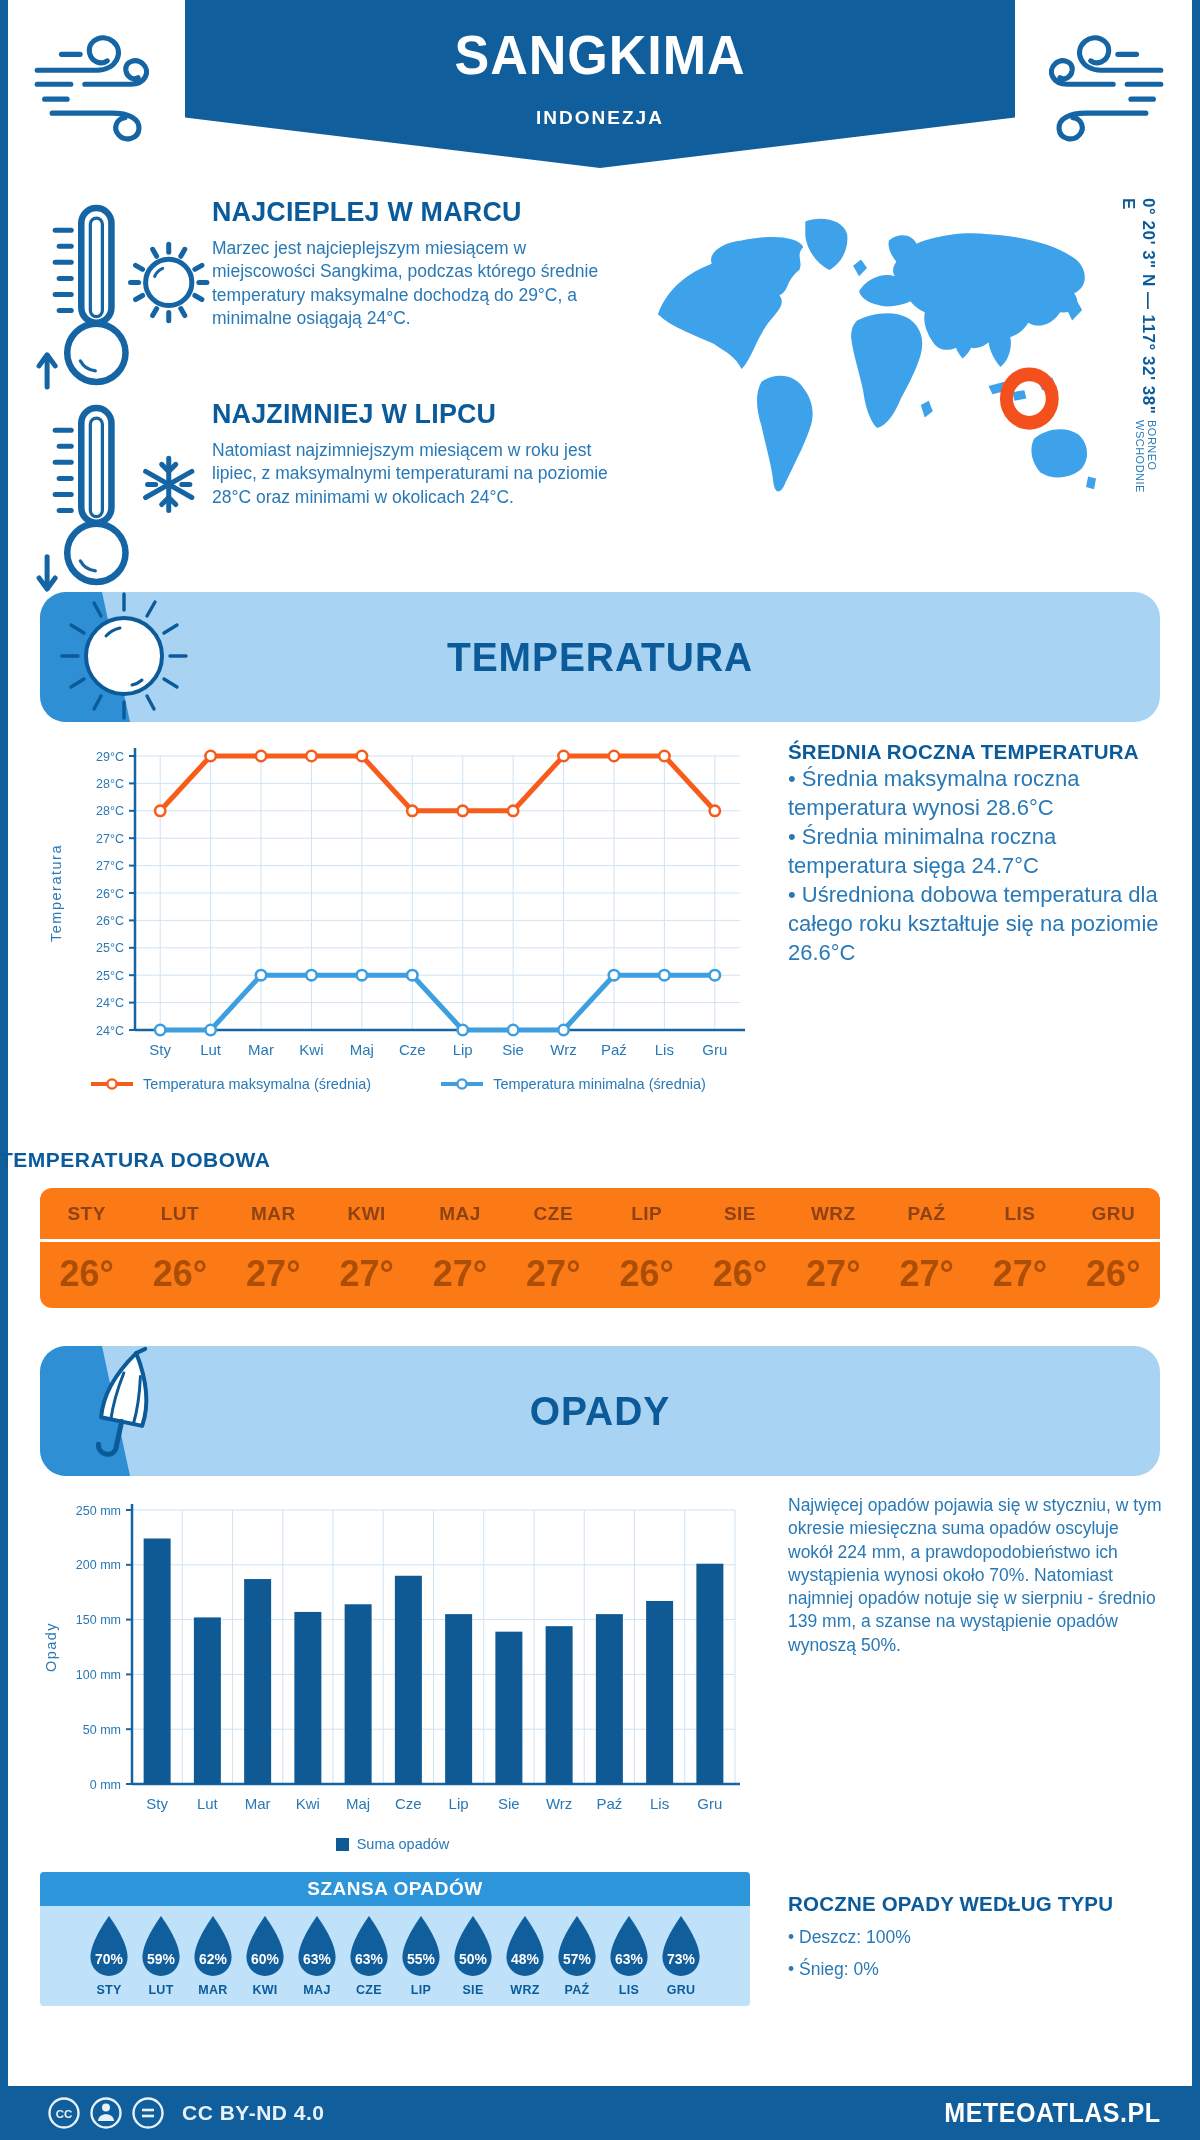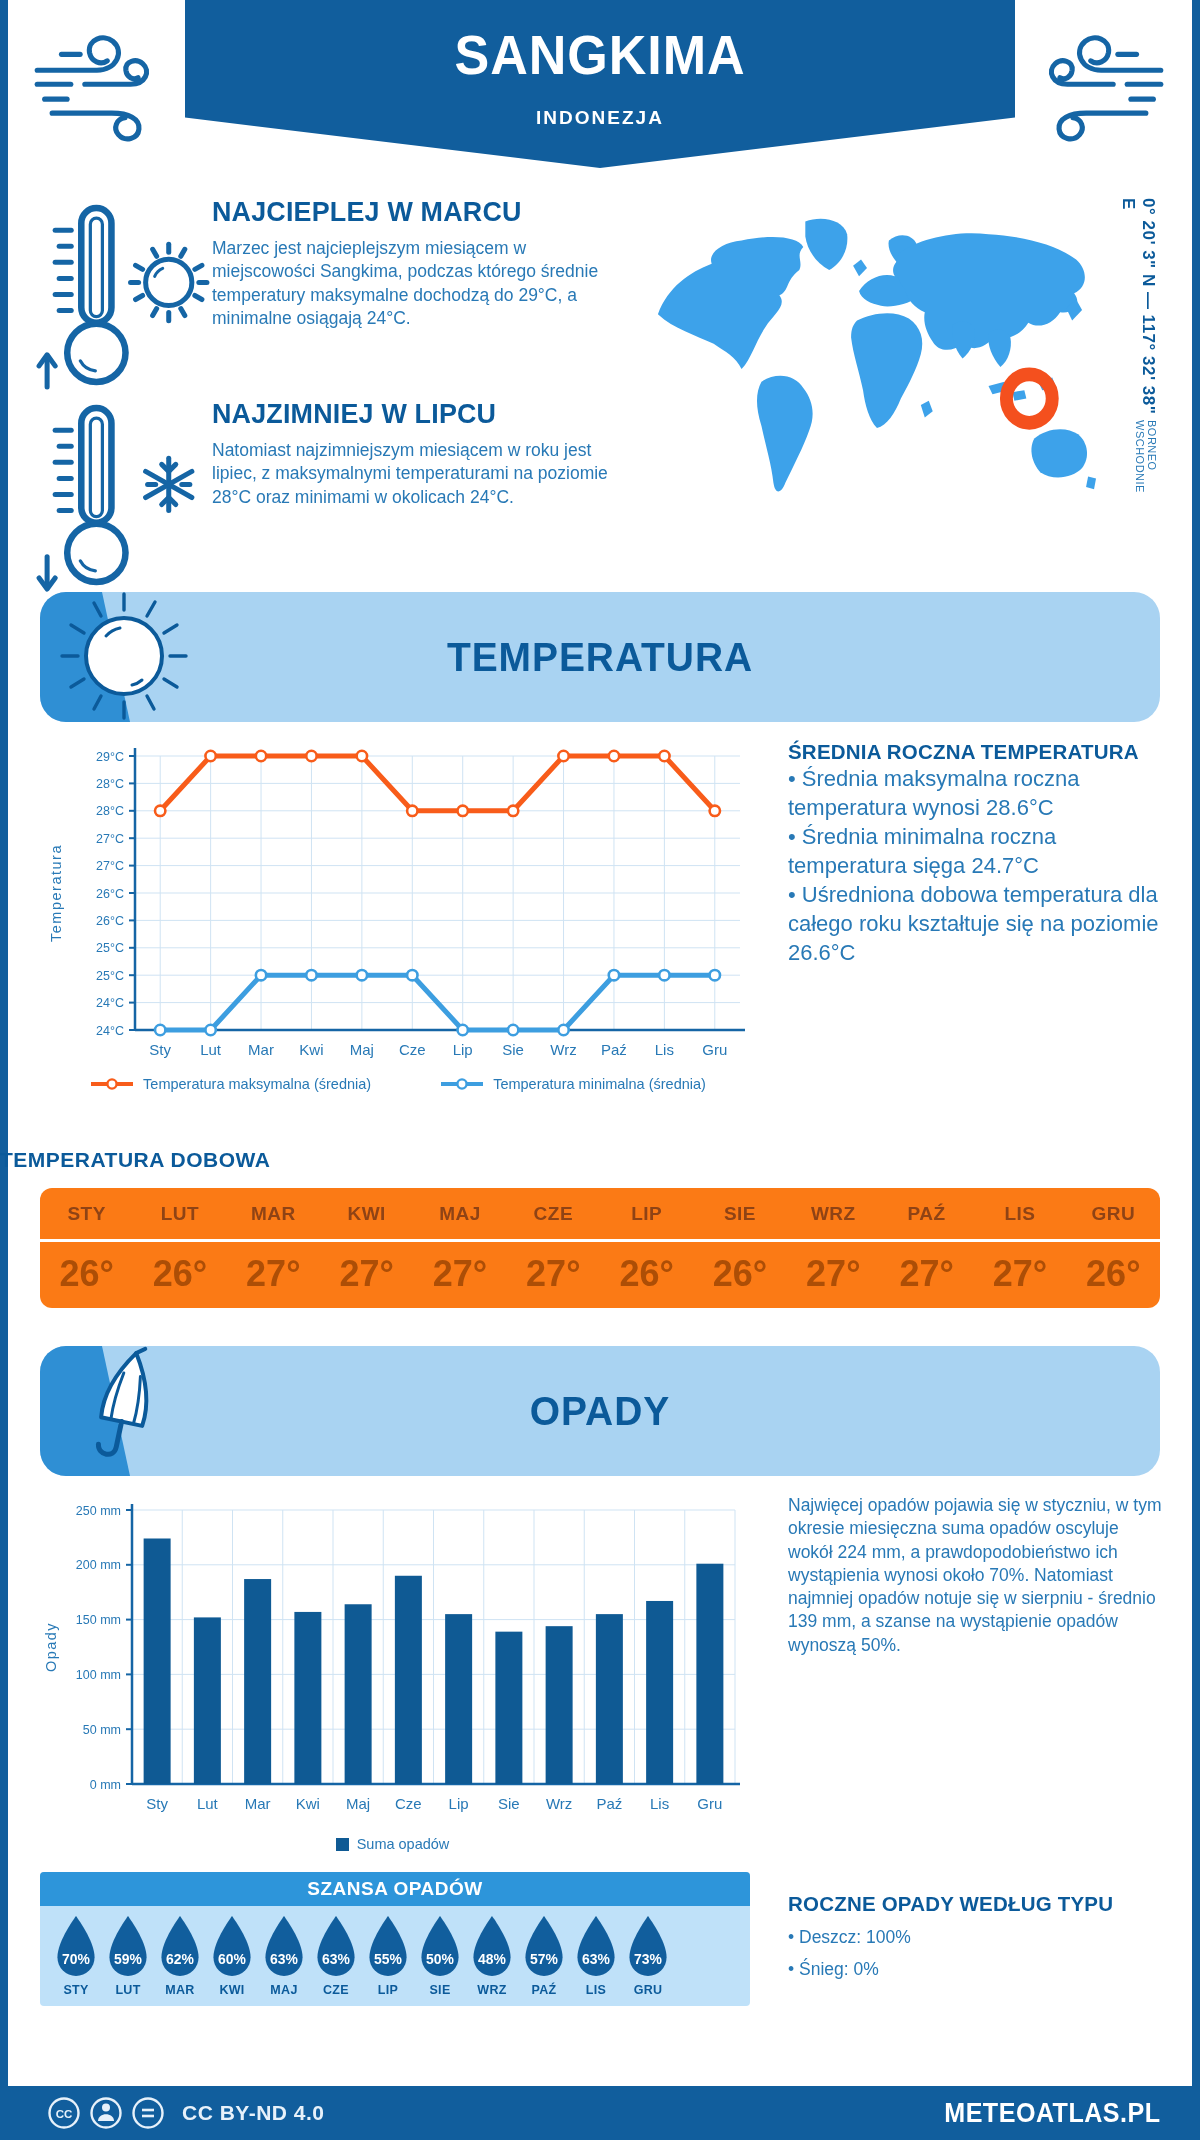--- a/index.html
+++ b/index.html
@@ -88,21 +88,21 @@
   .tt-month{font-size:19px;font-weight:bold;color:var(--table-month);letter-spacing:.5px}
   .tt-value{font-size:36px;font-weight:bold;color:var(--table-value)}
 
   .opady-aside{position:absolute;left:788px;top:1494px;width:376px}
   .opady-aside p{font-size:17.5px;line-height:1.33;color:var(--blue-text);margin-bottom:24px}
 
   .szansa{position:absolute;left:40px;top:1872px;width:710px;height:134px;border-radius:4px;overflow:hidden;
     background:var(--szansa-body)}
   .szansa-header{height:34px;background:var(--szansa-head);color:#fff;display:flex;align-items:center;
     justify-content:center;font-weight:bold;font-size:19px;letter-spacing:.5px}
-  .szansa-body{display:flex;justify-content:flex-start;padding:8px 10px 0}
+  .szansa-body{display:flex;justify-content:center;padding:8px 10px 0}
   .drop-cell{display:flex;flex-direction:column;align-items:center;width:52px}
   .drop-month{margin-top:3px;font-size:12.5px;font-weight:bold;color:var(--blue-head);letter-spacing:.3px}
 
   .roczne{position:absolute;left:788px;top:1892px;width:376px}
   .roczne .bullet{margin-top:11px;font-size:17.5px;color:var(--blue-text)}
 
   footer{position:absolute;left:0;top:2086px;width:1200px;height:54px;background:var(--blue-dark);
     display:flex;align-items:center;justify-content:space-between;padding:0 40px 0 46px}
   .cc-wrap{display:flex;align-items:center;gap:14px}
   .cc-label{color:#e7f1fa;font-size:21px;font-weight:bold;letter-spacing:.5px}

